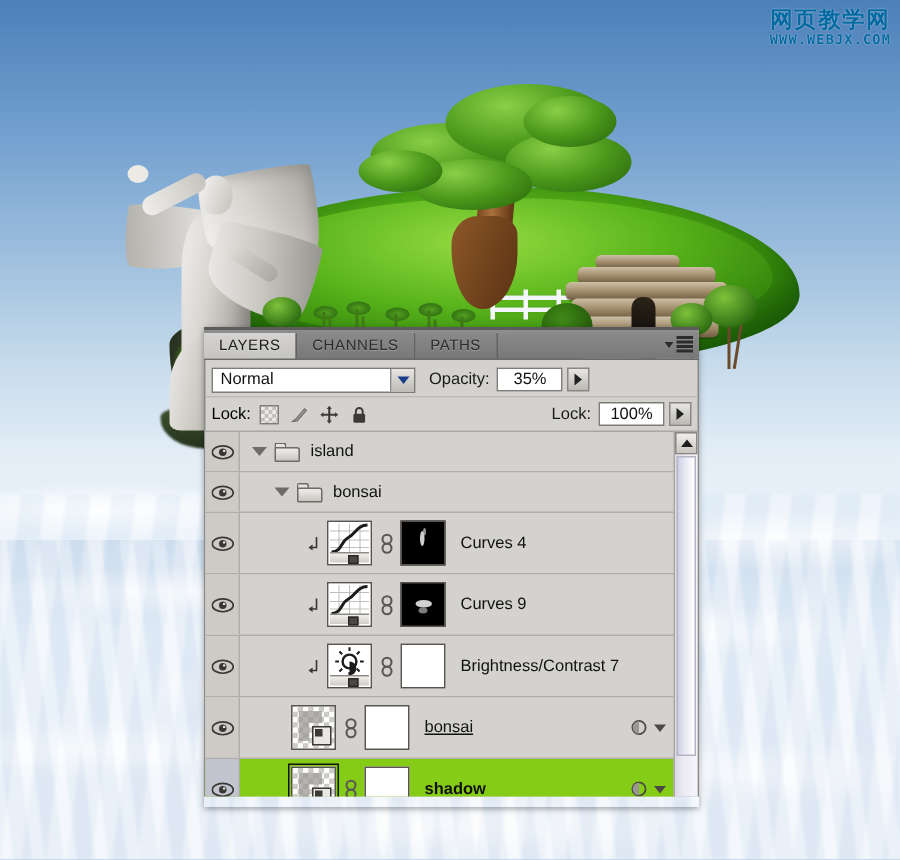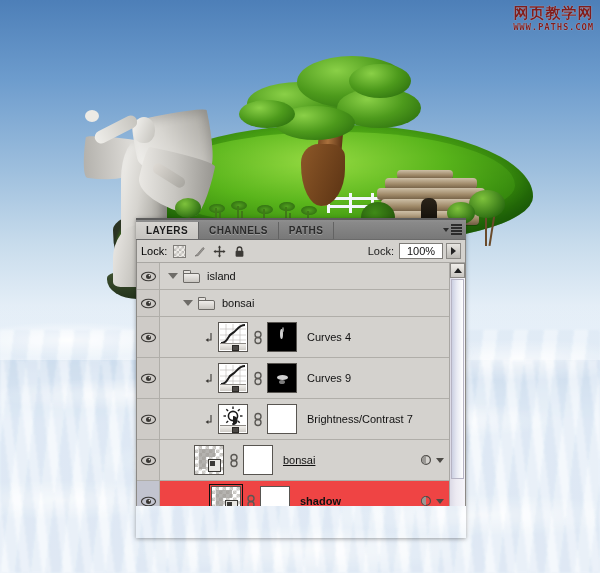--- a/index.html
+++ b/index.html
@@ -204,41 +204,41 @@
   .tr-c{position:absolute;border-radius:50%;background:radial-gradient(ellipse at 38% 30%,#7ec23c,#2d6e12 75%);}
   .tr-t{position:absolute;width:2px;background:#6a4a2a;}
 
   .grass-tufts{position:absolute;left:150px;top:118px;width:120px;height:28px;}
   .tuft{position:absolute;bottom:0;width:2px;background:#3f7a17;}
   .tuft-top{position:absolute;width:16px;height:9px;border-radius:50%;background:radial-gradient(ellipse,#52a020,#27610c);}
 
   
   .watermark{
     position:absolute;right:6px;top:6px;text-align:center;line-height:1;
-    color:#7f1d1d;text-shadow:0 0 1px rgba(255,255,255,.7);
+    color:#0369a1;text-shadow:0 0 1px rgba(255,255,255,.7);
     user-select:none;
   }
   .wm-cn{font-size:15px;font-weight:bold;letter-spacing:1px;font-family:"DejaVu Sans",sans-serif;}
   .wm-url{font-size:9px;font-weight:bold;letter-spacing:.8px;margin-top:2px;font-family:"DejaVu Sans Mono",monospace;}
 
   
   #panel{
     position:absolute;left:136px;top:218px;width:330px;height:320px;
     font-size:11px;color:#000;
     box-shadow:0 1px 4px rgba(0,0,0,.35);
   }
   .p-topline{height:2px;background:#5c5c5c;}
   .tabbar{
     height:19px;background:linear-gradient(180deg,#8e8e8e,#7a7a7a);
     display:flex;align-items:flex-end;position:relative;
     border-bottom:1px solid #6a6a6a;
   }
   .tab{
     height:17px;line-height:17px;padding:0 10px;
-    font-size:10px;font-weight:bold;letter-spacing:.4px;
+    font-size:10px;font-weight:normal;letter-spacing:.4px;
     color:#2b2b2b;background:linear-gradient(180deg,#8a8a8a,#787878);
     border-right:1px solid #636363;
     text-shadow:0 1px 0 rgba(255,255,255,.25);
   }
   .tab.active{
     background:linear-gradient(180deg,#d6d4d0,#c6c4c0);
     color:#1a1a1a;
   }
   .tab-filler{flex:1;background:linear-gradient(180deg,#8a8a8a,#787878);height:17px;}
   .panel-menu{
@@ -292,21 +292,21 @@
       #edebe7;
   }
   .fillrow-sp{flex:1;}
 
   .layerlist{position:relative;background:#d4d2ce;height:243px;overflow:hidden;}
   .layerrows{position:absolute;left:0;top:0;right:15px;}
   .lrow{
     display:flex;align-items:center;position:relative;
     border-bottom:1px solid #b0aea9;background:#d4d2ce;
   }
-  .lrow.selected{background:#ef4444;gap:17px;}
+  .lrow.selected{background:#84cc16;}
   .eyecell{
     width:22px;align-self:stretch;display:flex;align-items:center;justify-content:center;
     border-right:1px solid #b0aea9;background:#cecbc7;
   }
   .eye{width:15px;height:11px;position:relative;}
   .eye svg{display:block;}
   .lcontent{flex:1;display:flex;align-items:center;min-width:0;padding-left:4px;}
 
   .disc{
     width:0;height:0;border-left:5px solid transparent;border-right:5px solid transparent;
@@ -503,21 +503,21 @@
       <div class="tr-c" style="left:0px;top:0px;width:28px;height:22px;"></div>
     </div>
     <div class="tree-s" style="left:120px;top:118px;width:30px;height:44px;">
       <div class="tr-t" style="left:13px;top:16px;height:26px;"></div>
       <div class="tr-c" style="left:0px;top:0px;width:26px;height:20px;"></div>
     </div>
   </div>
 
   <div class="watermark">
     <div class="wm-cn">网页教学网</div>
-    <div class="wm-url">WWW.PATHS.COM</div>
+    <div class="wm-url">WWW.WEBJX.COM</div>
   </div>
 </div>
 
 <div id="panel">
   <div class="p-topline"></div>
 
   <div class="tabbar">
     <div class="tab active">LAYERS</div>
     <div class="tab">CHANNELS</div>
     <div class="tab">PATHS</div>
@@ -528,20 +528,33 @@
           <i></i>
           <i></i>
           <i></i>
           <i></i>
         </div>
     </div>
   </div>
 
   <div class="p-body">
 
+    <div class="blendrow">
+      <div class="blend-select">
+        <span>Normal</span>
+        <div class="sel-arrow">
+            <i></i>
+          </div>
+      </div>
+      <div class="op-label">Opacity:</div>
+      <div class="numfield">35%</div>
+      <div class="spin">
+          <i></i>
+        </div>
+    </div>
 
     <div class="lockrow">
       <div class="lock-label">Lock:</div>
       <div class="lockicons">
         <div class="li">
             <div class="li-checker"></div>
           </div>
         <div class="li">
           <svg width="13" height="13" viewBox="0 0 13 13">
               <path d="M2 11 L4 9.5 L10 2.5 L11.3 3.6 L5.2 10.6 Z" fill="#9a9894" stroke="#6e6c68" stroke-width=".7"></path>

